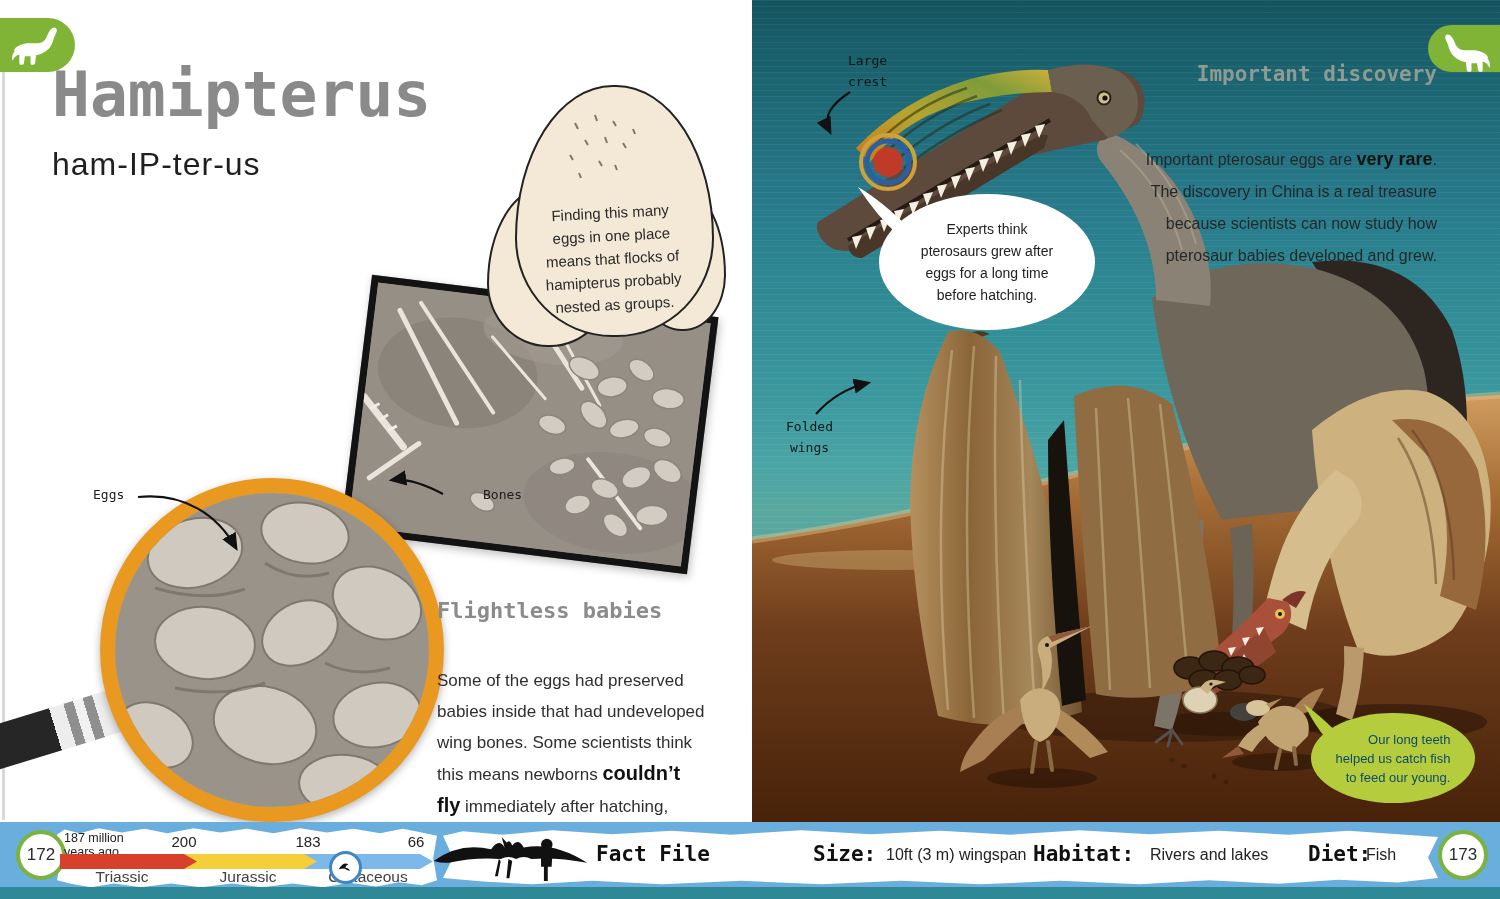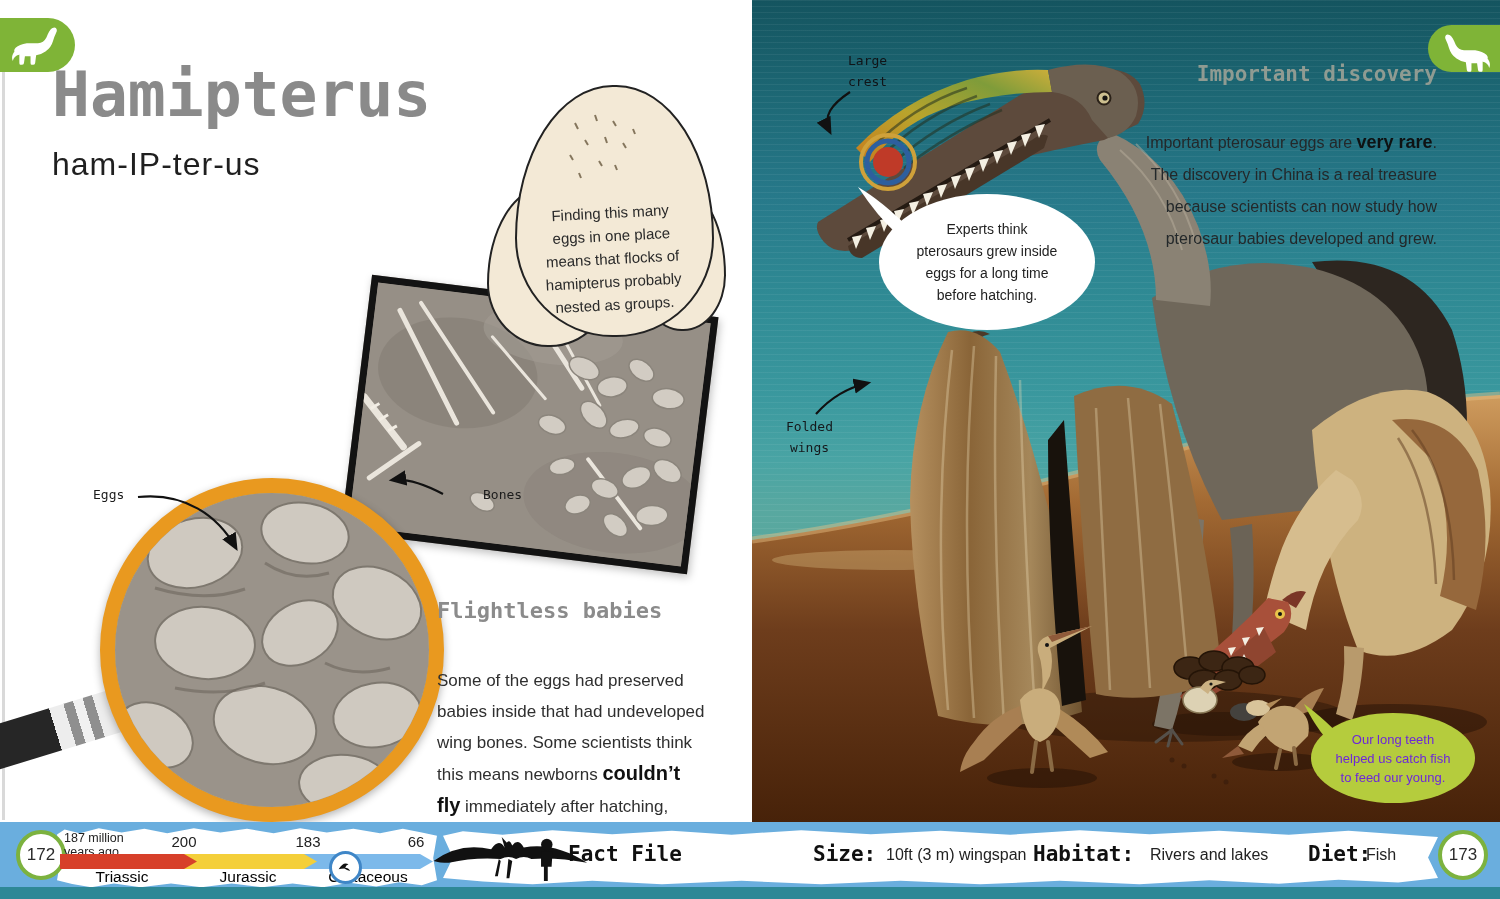--- a/index.html
+++ b/index.html
@@ -48,53 +48,53 @@
               overflow:hidden;background:#9a938a;}
   .eggs-label{left:93px;top:487px;font-size:13px;color:#1c1c1c;}
 
   
   #page-right{left:752px;top:0;width:748px;height:822px;overflow:hidden;
      background:linear-gradient(180deg,#14545f 0%,#1d6875 12%,#27798a 24%,#2f8a94 36%,#3a989e 48%,#49a4a4 56%,#58a8a0 62%,#5aa89c 70%);}
   .ripples{left:0;top:0;width:748px;height:560px;
      background:repeating-linear-gradient(180deg,rgba(255,255,255,.06) 0 1.5px,rgba(0,0,0,0) 1.5px 6px);}
   .scene{left:0;top:0;}
   .discovery{top:62px;right:63px;text-align:right;}
-  .discovery-head{font-weight:bold;font-size:21px;color:#8f9b92;margin-bottom:8px;}
+  .discovery-head{font-weight:bold;font-size:21px;color:#8f9b92;margin-bottom:25px;}
   .discovery-body{font-size:16px;line-height:32px;color:#23282a;}
   .discovery-body b{font-size:18px;color:#0e1213;}
   .callout{font-size:13px;line-height:21px;color:#101418;text-align:center;}
   .label-crest{left:96px;top:50px;}
   .label-wings{left:34px;top:416px;color:#15191c;}
   .bubble{position:absolute;border-radius:50%;}
   .bubble-experts{left:127px;top:194px;width:216px;height:136px;background:#ffffff;
       display:flex;align-items:center;justify-content:center;}
   .bubble-experts .txt{font-size:14px;line-height:22px;text-align:center;color:#222;}
   .bubble-teeth{left:559px;top:713px;width:164px;height:90px;background:#b5cc3d;
       display:flex;align-items:center;justify-content:center;}
-  .bubble-teeth .txt{font-size:13px;line-height:19px;text-align:center;color:#6d28d9;}
+  .bubble-teeth .txt{font-size:13px;line-height:19px;text-align:right;color:#0c4a6e;}
 
   
   #band{left:0;top:822px;width:1500px;height:65px;background:#6aaede;}
   #band-strip{left:0;top:887px;width:1500px;height:12px;background:#2e8896;}
   .torn{background:#fff;
     clip-path:polygon(0 12%,2% 4%,6% 10%,11% 2%,17% 9%,23% 3%,29% 10%,36% 2%,43% 9%,50% 3%,57% 10%,64% 2%,71% 9%,78% 3%,85% 10%,91% 3%,96% 9%,100% 14%,99% 50%,100% 86%,96% 94%,90% 89%,84% 96%,77% 90%,70% 97%,62% 91%,54% 97%,46% 91%,38% 97%,30% 91%,22% 97%,15% 91%,9% 97%,4% 92%,0 86%,1% 50%);}
   .tl-box{left:57px;top:5px;width:380px;height:62px;}
   .ff-box{left:443px;top:7px;width:995px;height:57px;}
   .page-circle{width:42px;height:42px;border-radius:50%;background:#fff;border:4px solid #7cb23f;
       display:flex;align-items:center;justify-content:center;font-size:17px;color:#2b2b2b;}
   .pc-left{left:16px;top:8px;}
   .pc-right{left:1438px;top:8px;}
   .tl-start{left:64px;top:9px;font-size:12.5px;line-height:14px;color:#222;}
   .tl-num{top:11px;font-size:15px;color:#222;transform:translateX(-50%);}
   .tl-bar-seg{position:absolute;top:32px;height:15px;
       clip-path:polygon(0 0,calc(100% - 13px) 0,100% 50%,calc(100% - 13px) 100%,0 100%);}
-  .tl-period{top:46px;font-size:15.5px;color:#000000;transform:translateX(-50%);}
+  .tl-period{top:46px;font-size:15.5px;color:#404040;transform:translateX(-50%);}
   .tl-icon{left:329px;top:29px;width:27px;height:27px;border-radius:50%;background:#fff;
       border:3px solid #3f86c7;display:flex;align-items:center;justify-content:center;}
-  .ff-title{left:568px;top:20px;font-weight:bold;font-size:21px;color:#101010;}
+  .ff-title{left:596px;top:20px;font-weight:bold;font-size:21px;color:#101010;}
   .ff-label{font-weight:bold;font-size:21px;color:#101010;top:20px;}
   .ff-value{font-size:16px;color:#222;top:24px;}
 </style>
 </head>
 <body>
 
 <div id="page-left" class="abs">
 
   <div class="abs edge-line"></div>
 
@@ -414,21 +414,21 @@
       <path d="M98,92 C80,104 70,116 78,132" marker-end="url(#ahR)"></path>
       <path d="M64,414 C80,396 98,387 116,383" marker-end="url(#ahR)"></path>
     </g>
   </svg>
 
   <svg class="abs" style="left:100px;top:183px;" width="60" height="52" viewBox="0 0 60 52">
     <path d="M58,46 Q30,18 6,4 Q26,34 44,50 Z" fill="#ffffff"></path>
   </svg>
   <div class="bubble bubble-experts">
     <div class="txt pre">Experts think
-pterosaurs grew inside
+pterosaurs grew after
 eggs for a long time
 before hatching.</div>
   </div>
 
   <svg class="abs" style="left:548px;top:702px;" width="52" height="50" viewBox="0 0 52 50">
     <path d="M50,44 Q24,16 4,2 Q20,34 38,48 Z" fill="#b5cc3d"></path>
   </svg>
   <div class="bubble bubble-teeth">
     <div class="txt pre">Our long teeth
 helped us catch fish

